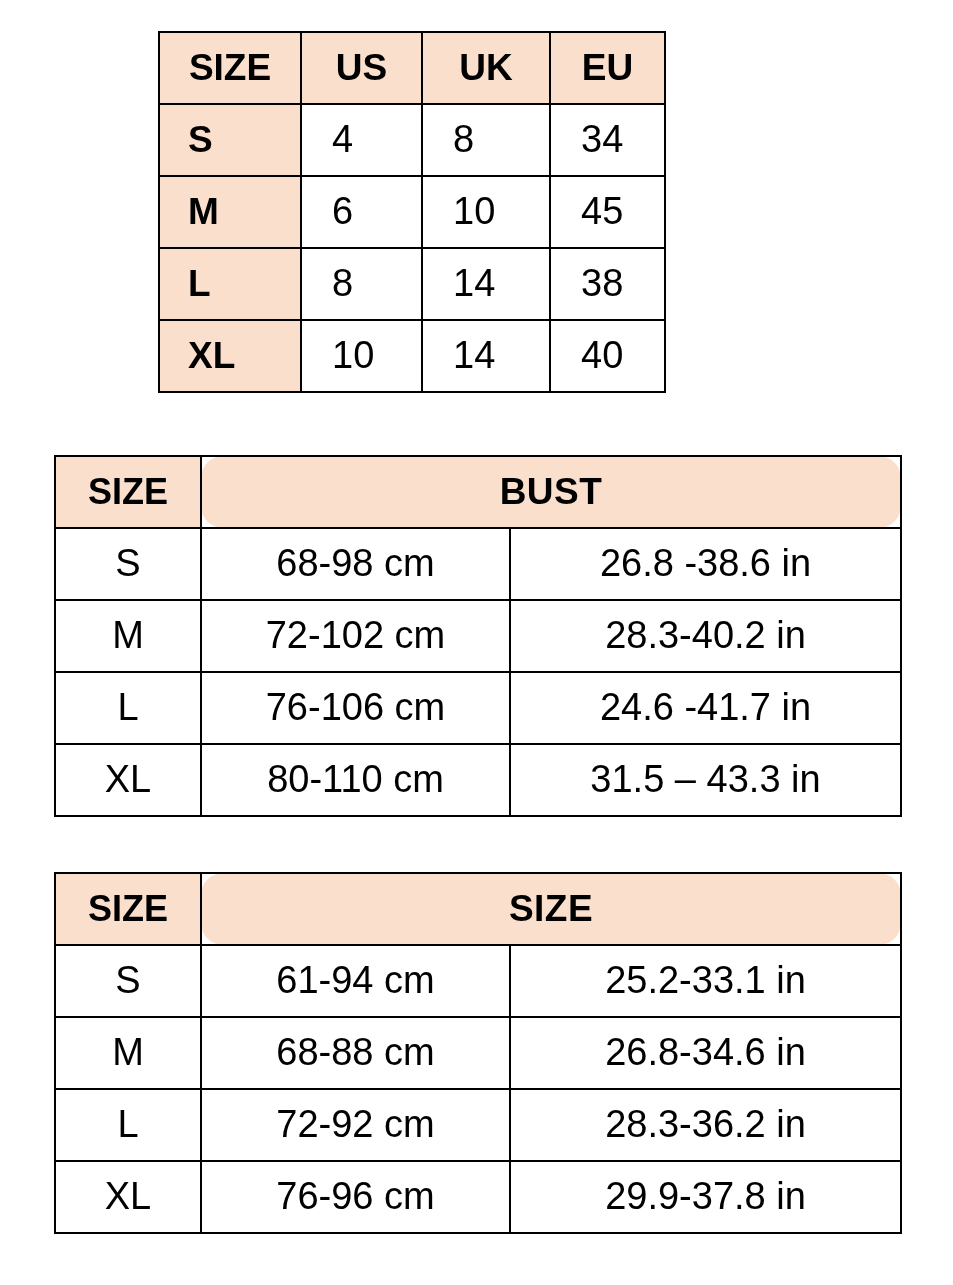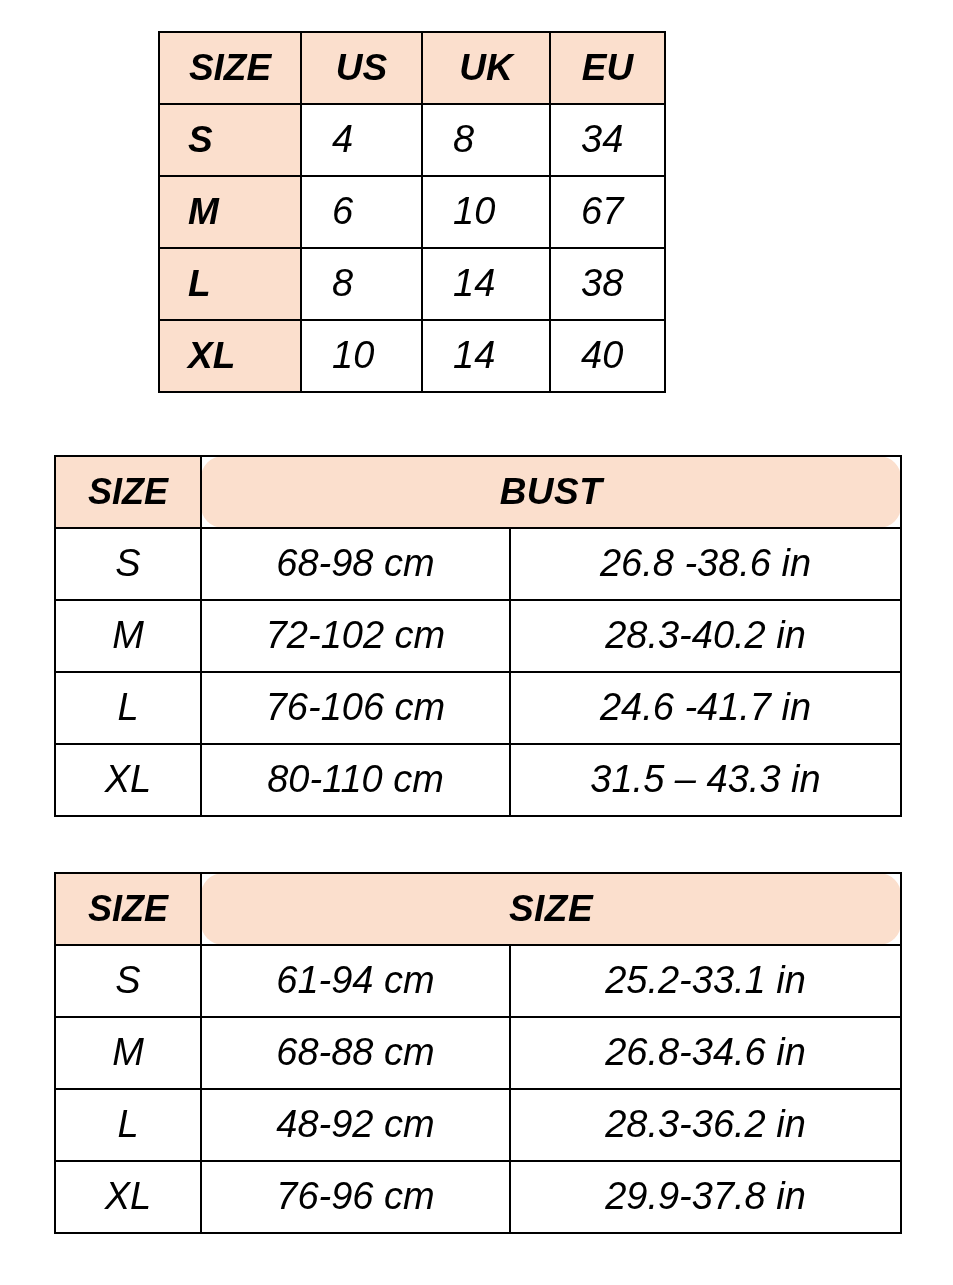--- a/index.html
+++ b/index.html
@@ -16,21 +16,20 @@
     overflow: hidden;
   }
   .sheet {
     position: relative;
     width: 953px;
     height: 1285px;
   }
   table {
     border-collapse: collapse;
     table-layout: fixed;
-    font-style: italic;
   }
   table td, table th {
     border: 2px solid #000000;
     text-align: center;
     vertical-align: middle;
     font-weight: normal;
     padding: 0;
     line-height: 1.1;
   }
 
@@ -120,21 +119,21 @@
       <tr>
         <td class="lbl">S</td>
         <td class="val">4</td>
         <td class="val">8</td>
         <td class="val">34</td>
       </tr>
       <tr>
         <td class="lbl">M</td>
         <td class="val">6</td>
         <td class="val">10</td>
-        <td class="val">67</td>
+        <td class="val">45</td>
       </tr>
       <tr>
         <td class="lbl">L</td>
         <td class="val">8</td>
         <td class="val">14</td>
         <td class="val">38</td>
       </tr>
       <tr>
         <td class="lbl">XL</td>
         <td class="val">10</td>
@@ -198,21 +197,21 @@
         <td>61-94 cm</td>
         <td>25.2-33.1 in</td>
       </tr>
       <tr>
         <td>M</td>
         <td>68-88 cm</td>
         <td>26.8-34.6 in</td>
       </tr>
       <tr>
         <td>L</td>
-        <td>48-92 cm</td>
+        <td>72-92 cm</td>
         <td>28.3-36.2 in</td>
       </tr>
       <tr>
         <td>XL</td>
         <td>76-96 cm</td>
         <td>29.9-37.8 in</td>
       </tr>
     </tbody>
   </table>
 

